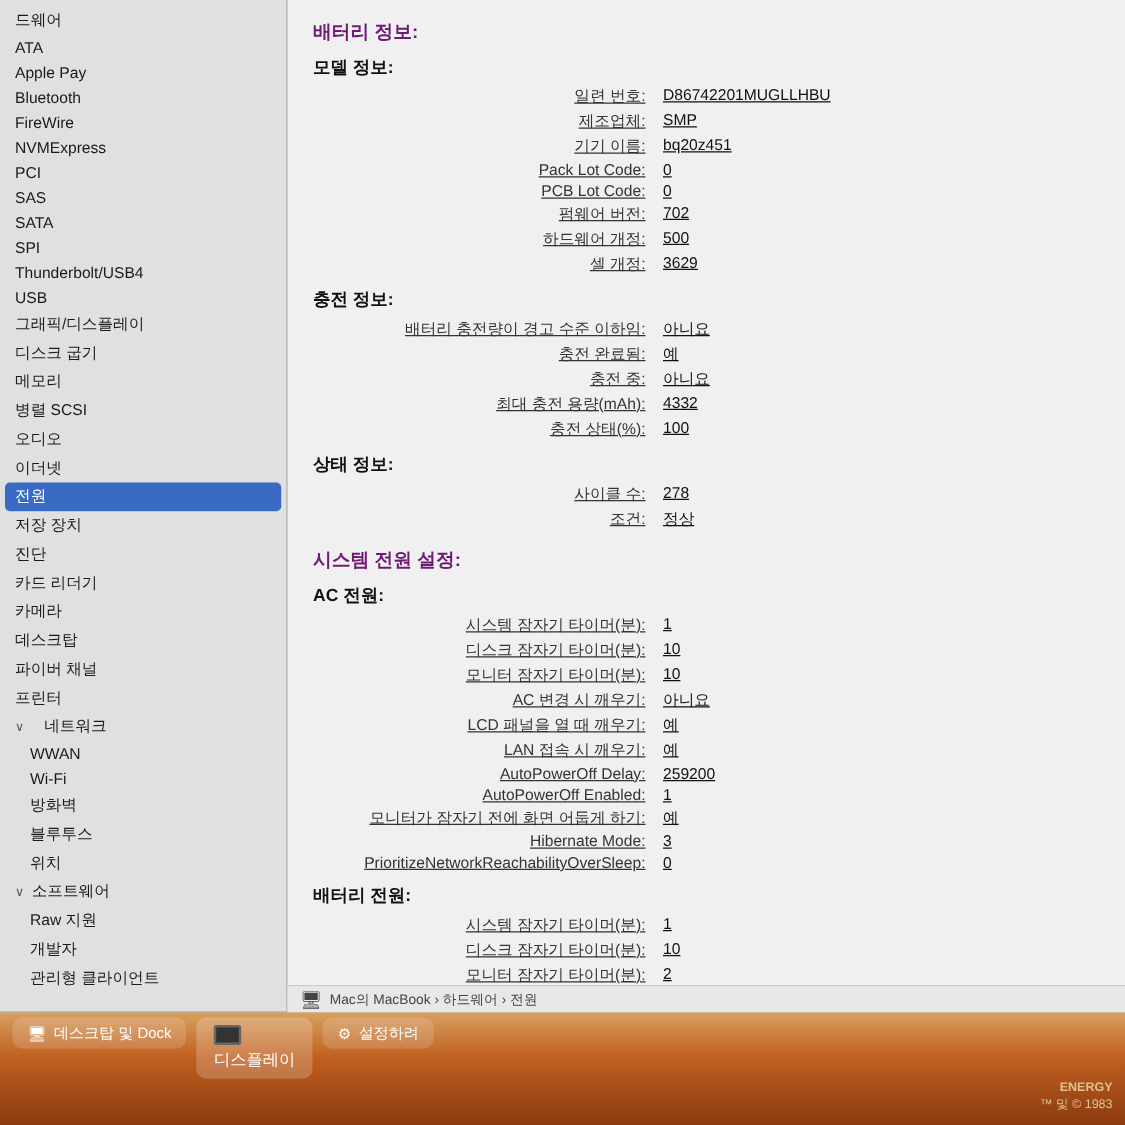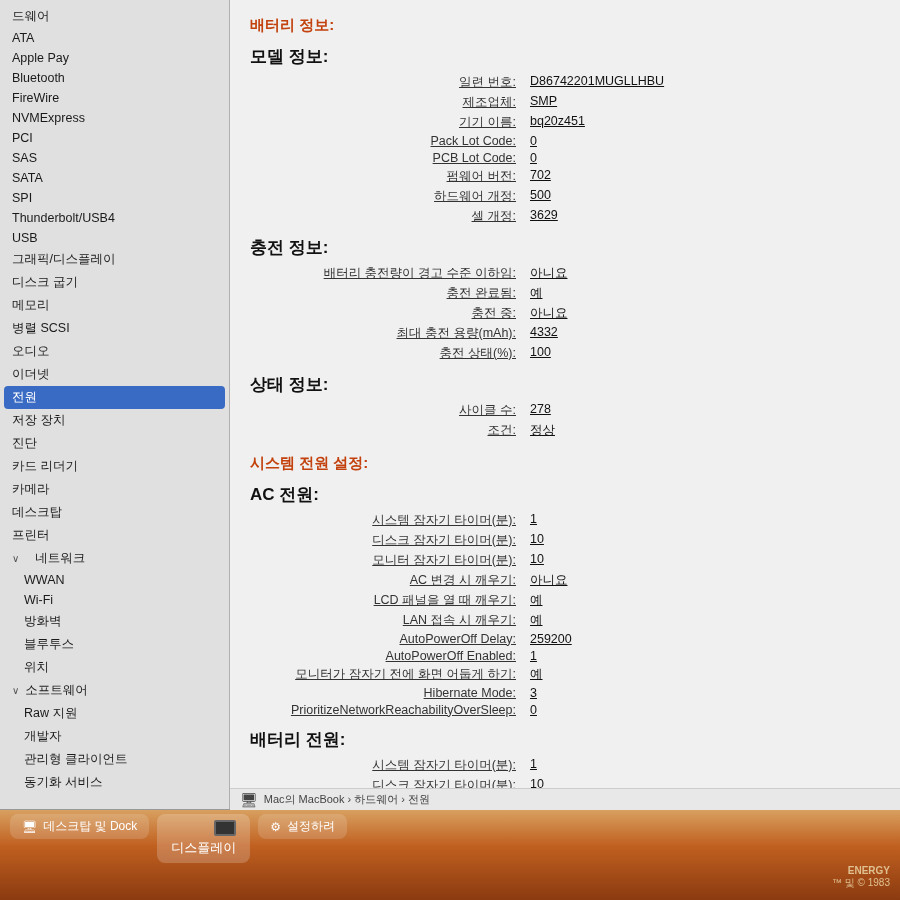--- a/index.html
+++ b/index.html
@@ -81,25 +81,25 @@
       flex: 1;
       padding: 16px 20px;
       overflow-y: auto;
       background: #f0f0f0;
     }
 
     .section-title {
       font-size: 15px;
       font-weight: 700;
       margin-bottom: 10px;
-      color: #c2410c;
+      color: #701a75;
     }
 
     .subsection-title {
-      font-size: 17px;
+      font-size: 14px;
       font-weight: 600;
       margin-top: 10px;
       margin-bottom: 4px;
       color: #111;
     }
 
     .info-table {
       width: 100%;
       border-collapse: collapse;
       margin-bottom: 4px;
@@ -180,21 +180,21 @@
     }
 
     .bottom-panel-display {
       background: rgba(255,255,255,0.2);
       border-radius: 8px;
       padding: 6px 14px;
       color: white;
       font-size: 13px;
       display: flex;
       flex-direction: column;
-      align-items: flex-end;
+      align-items: flex-start;
     }
 
     .energy-panel {
       position: absolute;
       right: 10px;
       bottom: 10px;
       color: #e0c090;
       font-size: 11px;
       text-align: right;
     }
@@ -232,38 +232,38 @@
       <div class="sidebar-item">메모리</div>
       <div class="sidebar-item">병렬 SCSI</div>
       <div class="sidebar-item">오디오</div>
       <div class="sidebar-item">이더넷</div>
       <div class="sidebar-item active">전원</div>
       <div class="sidebar-item">저장 장치</div>
       <div class="sidebar-item">진단</div>
       <div class="sidebar-item">카드 리더기</div>
       <div class="sidebar-item">카메라</div>
       <div class="sidebar-item">데스크탑</div>
+      <div class="sidebar-item">파이버 채널</div>
       <div class="sidebar-item">프린터</div>
       <div class="sidebar-group-label">
           <span class="chevron">∨</span>
           <span style="margin-left:12px;">네트워크</span>
         </div>
       <div class="sidebar-item indent1">WWAN</div>
       <div class="sidebar-item indent1">Wi-Fi</div>
       <div class="sidebar-item indent1">방화벽</div>
       <div class="sidebar-item indent1">블루투스</div>
       <div class="sidebar-item indent1">위치</div>
       <div class="sidebar-group-label">
           <span class="chevron">∨</span>
           <span style="margin-left:2px;">소프트웨어</span>
         </div>
       <div class="sidebar-item indent1">Raw 지원</div>
       <div class="sidebar-item indent1">개발자</div>
       <div class="sidebar-item indent1">관리형 클라이언트</div>
-      <div class="sidebar-item indent1">동기화 서비스</div>
 
     </div>
 
     <div class="content">
       <div class="section-title">배터리 정보:</div>
 
       <div class="subsection-title">모델 정보:</div>
       <div class="indent-section">
         <table class="info-table">
           <tbody>

